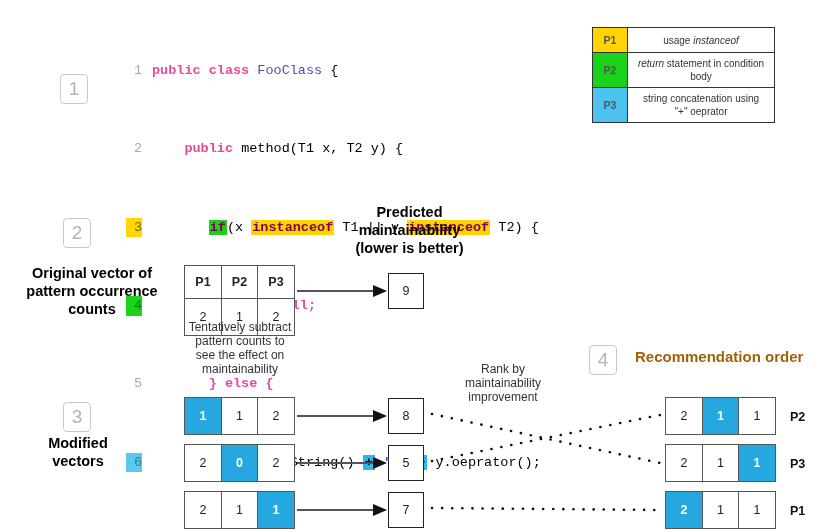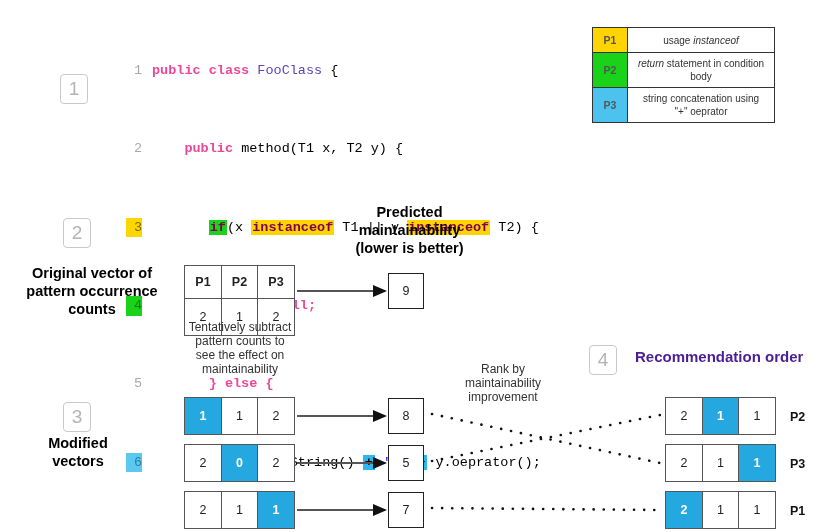--- a/index.html
+++ b/index.html
@@ -222,21 +222,21 @@
   <span>7</span>
 </div>
 
 <div class="abs cap" style="left:444px;top:362px;width:118px;white-space:pre-line;">Rank by
 maintainability
 improvement</div>
 
 <div class="abs step-badge" style="left:589px;top:345px;">
   <span>4</span>
 </div>
-<div class="abs" style="left:635px;top:348px;font-weight:bold;font-size:15px;color:#4c1d95;">Recommendation order</div>
+<div class="abs" style="left:635px;top:348px;font-weight:bold;font-size:15px;color:#a16207;">Recommendation order</div>
 
 <div class="abs" style="left:665px;top:397px;">
   <div class="vec">
     <div class="cell">2</div>
     <div class="cell on">1</div>
     <div class="cell">1</div>
   </div>
 </div>
 <div class="abs plabel" style="left:790px;top:410px;">P2</div>
 

